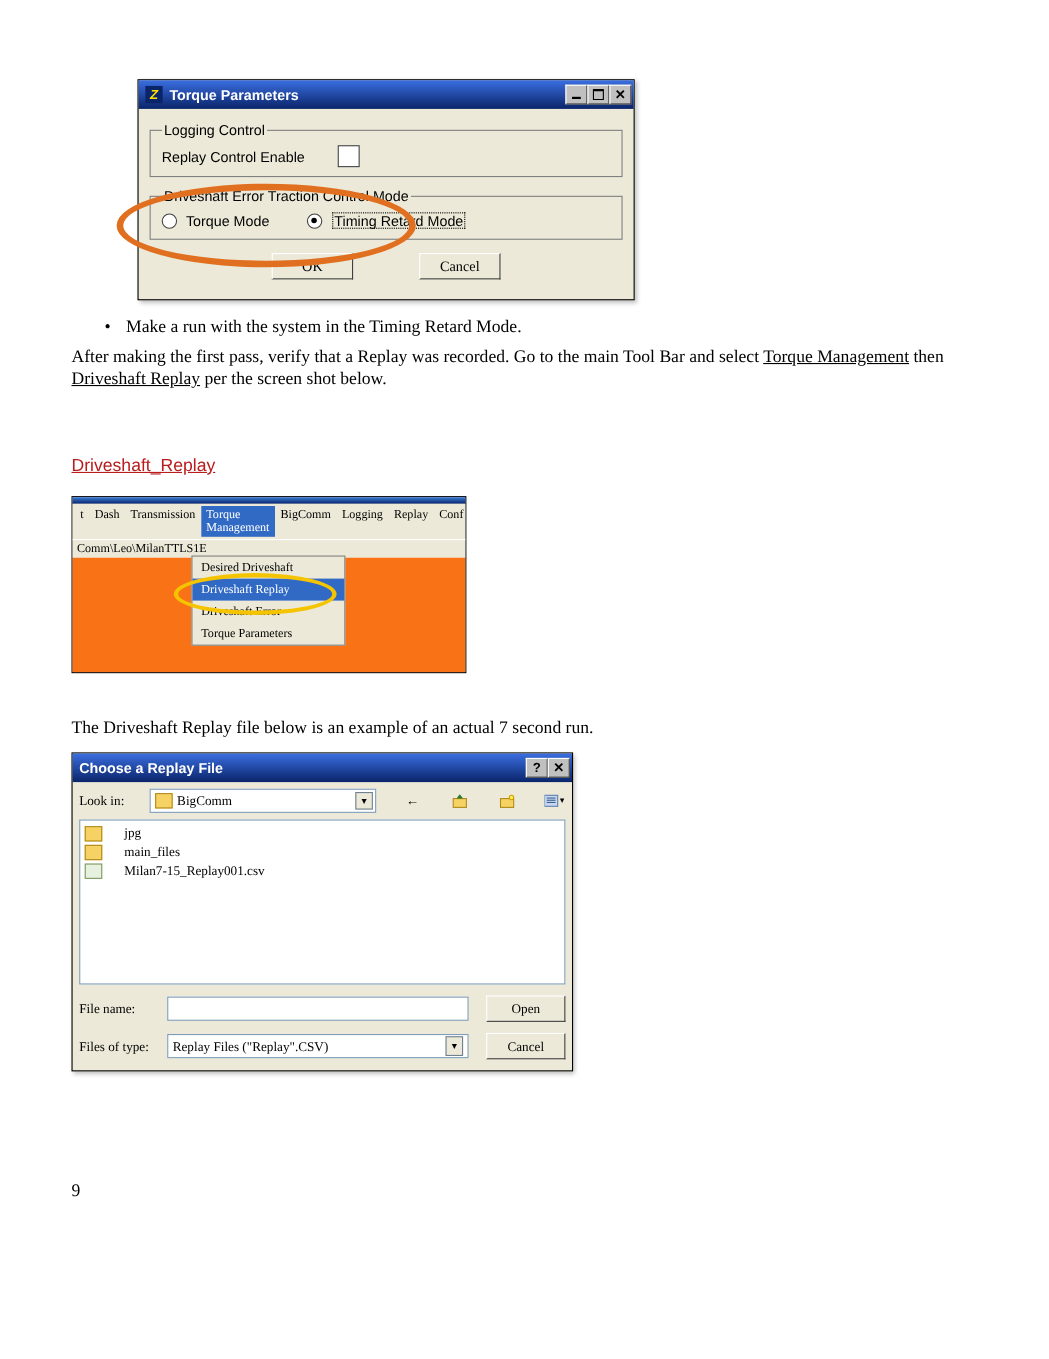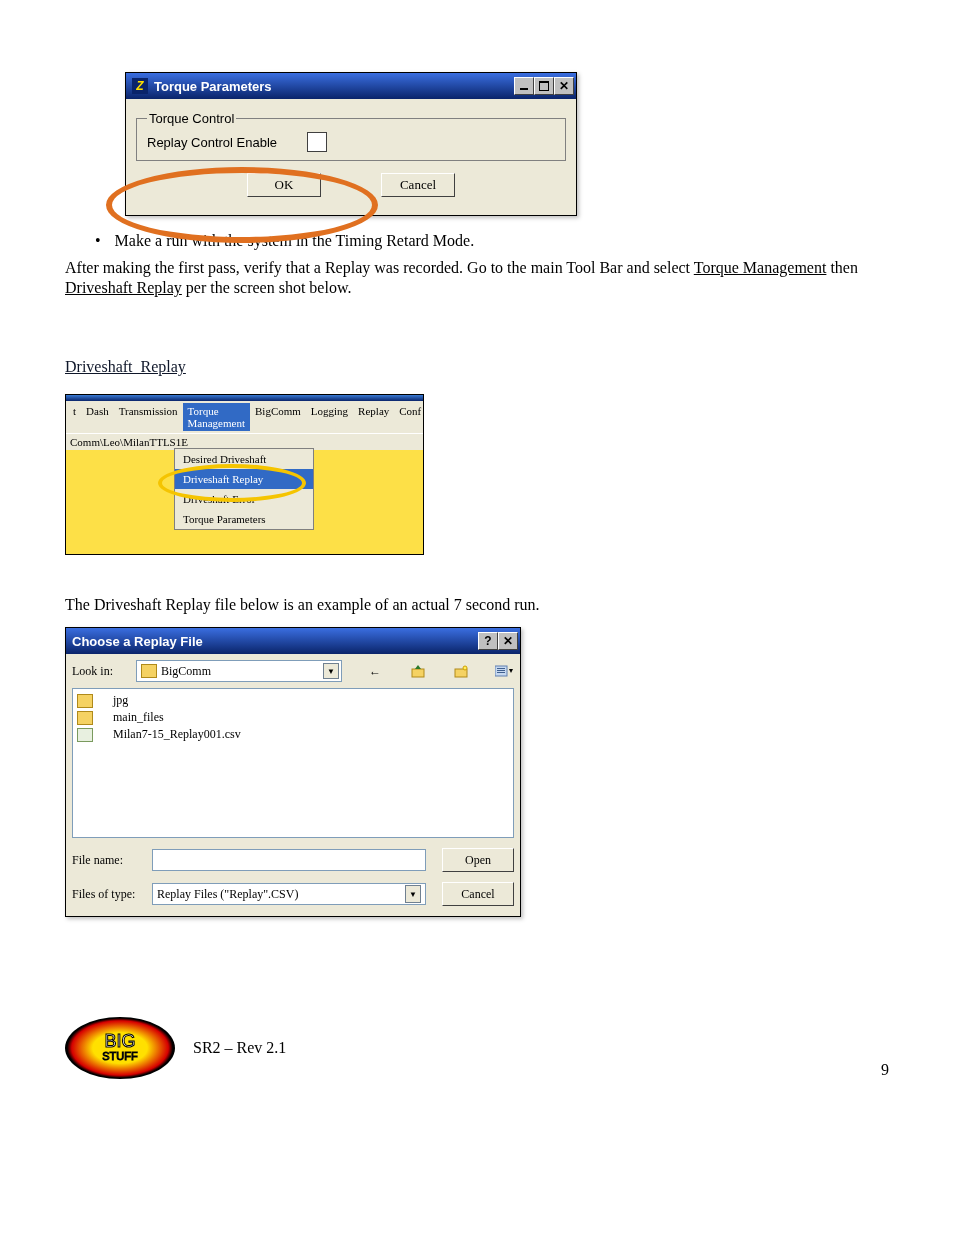--- a/index.html
+++ b/index.html
@@ -27,29 +27,29 @@
   .radio-lbl{margin-left:4px;margin-right:30px;}
   .btnrow{display:flex;justify-content:center;gap:60px;margin-top:12px;}
   .btn{min-width:72px;height:22px;border:1px solid #fff;border-right-color:#404040;border-bottom-color:#404040;background:#ece9d8;font:13px Tahoma;display:flex;align-items:center;justify-content:center;}
   .dotted{outline:1px dotted #000;outline-offset:-2px;}
   .ellipse-orange{position:absolute;border:6px solid #e07020;border-radius:50%;pointer-events:none;}
   
   .bullet-line{display:flex;margin:16px 0 8px 30px;font-family:"Times New Roman",serif;font-size:16px;}
   .bullet-line .dot{margin-right:14px;}
   .para{font-family:"Times New Roman",serif;font-size:16px;line-height:1.25;margin:4px 0 12px 0;}
   .para .u{text-decoration:underline;}
-  .heading{font-family:Liberation Serif, serif;font-size:16px;color:#0f172a;text-decoration:underline;margin:60px 0 4px 0;}
+  .heading{font-family:Liberation Sans, sans-serif;font-size:16px;color:#b91c1c;text-decoration:underline;margin:60px 0 4px 0;}
   
   .menushot{width:357px;margin:18px 0 0 0;border:1px solid #000;background:#fff;}
   .menushot .bluebar{height:6px;background:linear-gradient(#3a7bd5,#0a246a);}
   .menuline{display:flex;font:11px Tahoma;background:#ece9d8;padding:2px 2px;}
   .menuline span{padding:2px 5px;}
   .menuline .act{background:#316ac5;color:#fff;}
   .pathline{font:11px Tahoma;background:#ece9d8;padding:2px 4px;border-top:1px solid #fff;}
-  .blackarea{height:104px;background:#fde047;position:relative;}
+  .blackarea{height:104px;background:#f97316;position:relative;}
   .ddmenu{position:absolute;top:-2px;left:108px;width:138px;background:#ece9d8;border:1px solid #808080;font:11px Tahoma;}
   .ddmenu div{padding:4px 8px;}
   .ddmenu .sel{background:#316ac5;color:#fff;}
   .ellipse-yellow{position:absolute;border:4px solid #f5c400;border-radius:50%;pointer-events:none;}
   
   .filedlg{width:454px;margin:10px 0 0 0;border:1px solid #000;background:#ece9d8;box-shadow:2px 2px 4px rgba(0,0,0,.25);}
   .filedlg .titlebar{background:linear-gradient(#3a6ee0,#0a246a);}
   .filedlg .winbtn.help{font-size:12px;font-weight:bold;}
   .filedlg-body{padding:6px 6px 10px 6px;}
   .lookin-row{display:flex;align-items:center;gap:23px;margin-bottom:6px;}
@@ -90,27 +90,36 @@
       </div>
       <div class="winbtns">
         <div class="winbtn min"></div>
         <div class="winbtn max"></div>
         <div class="winbtn close">✕</div>
       </div>
     </div>
     <div class="body">
 
       <fieldset class="group" style="position:relative;">
-        <legend>Torque Control</legend>
+        <legend>Logging Control</legend>
         <div class="row">
           <span class="lbl">Replay Control Enable</span>
           <div class="chkbox" style="margin-left:20px;"></div>
         </div>
       </fieldset>
 
+      <fieldset class="group">
+        <legend>Driveshaft Error Traction Control Mode</legend>
+        <div class="row" style="gap:4px;">
+          <span class="radio"></span>
+          <span class="radio-lbl">Torque Mode</span>
+          <span class="radio sel"></span>
+          <span class="radio-lbl dotted" style="margin-right:0;padding:1px 3px;">Timing Retard Mode</span>
+        </div>
+      </fieldset>
 
       <div class="btnrow">
         <div class="btn">OK</div>
         <div class="btn">Cancel</div>
       </div>
     </div>
 
     <div class="ellipse-orange" style="left:-20px;top:94px;width:260px;height:64px;"></div>
   </div>
 
@@ -218,22 +227,16 @@
         <div class="filebox combo" style="display:flex;align-items:center;">
           <span>Replay Files ("Replay".CSV)</span>
           <span class="dd" style="margin-left:auto;">▼</span>
         </div>
         <div class="filebtn">Cancel</div>
       </div>
     </div>
   </div>
 
   <div class="footer">
-    <div style="display:flex;align-items:center;gap:18px;">
-      <div class="logo">
-        <div class="t"><span>BIG</span><br><span style="font-size:11px;">STUFF</span></div>
-      </div>
-      <span class="pagelbl">SR2 – Rev 2.1</span>
-    </div>
     <span class="pagelbl">9</span>
   </div>
 
 </div>
 
 </body></html>

